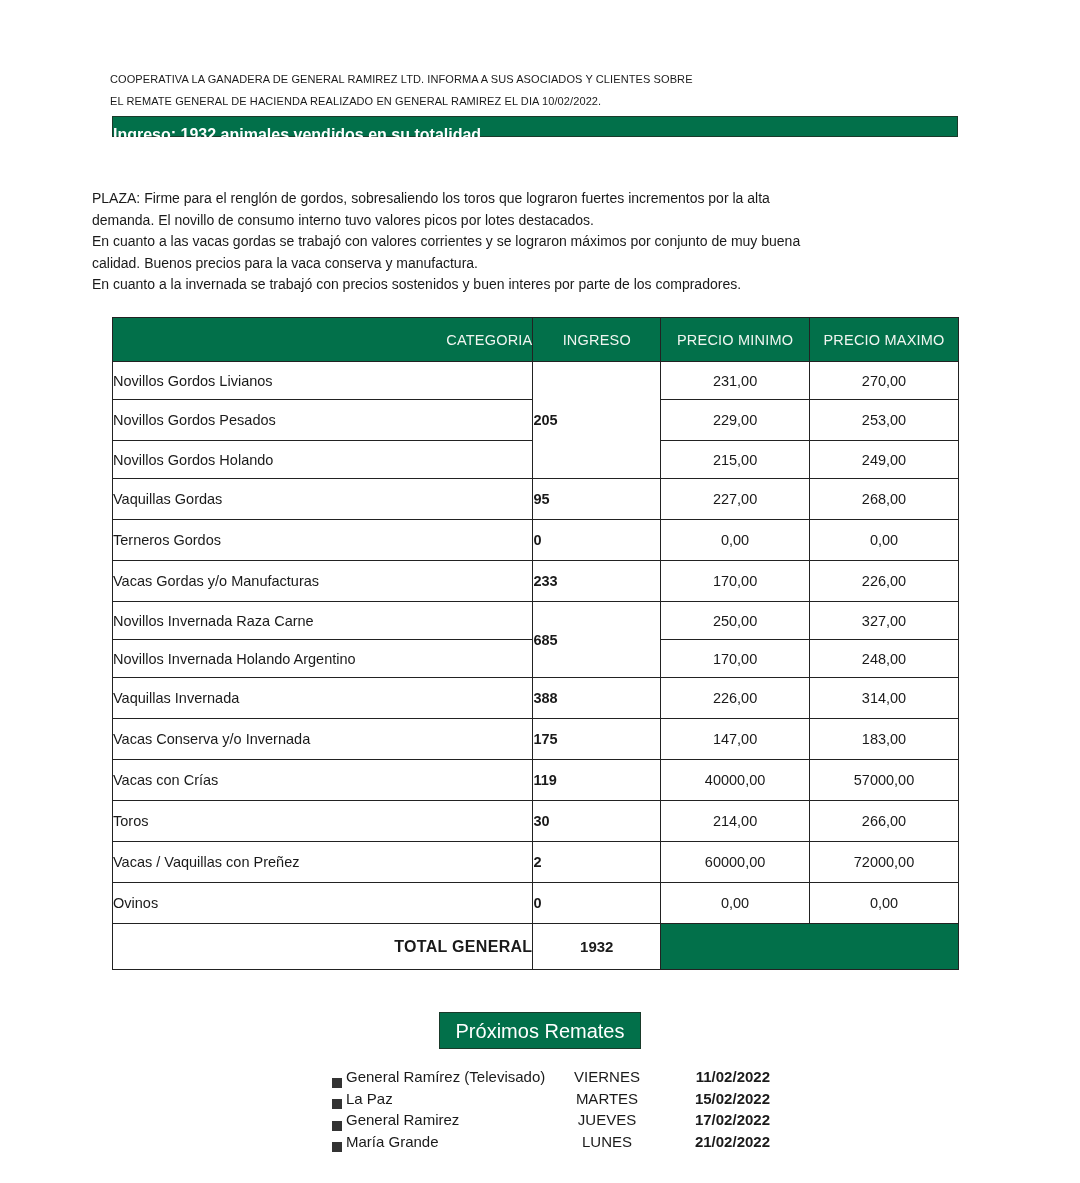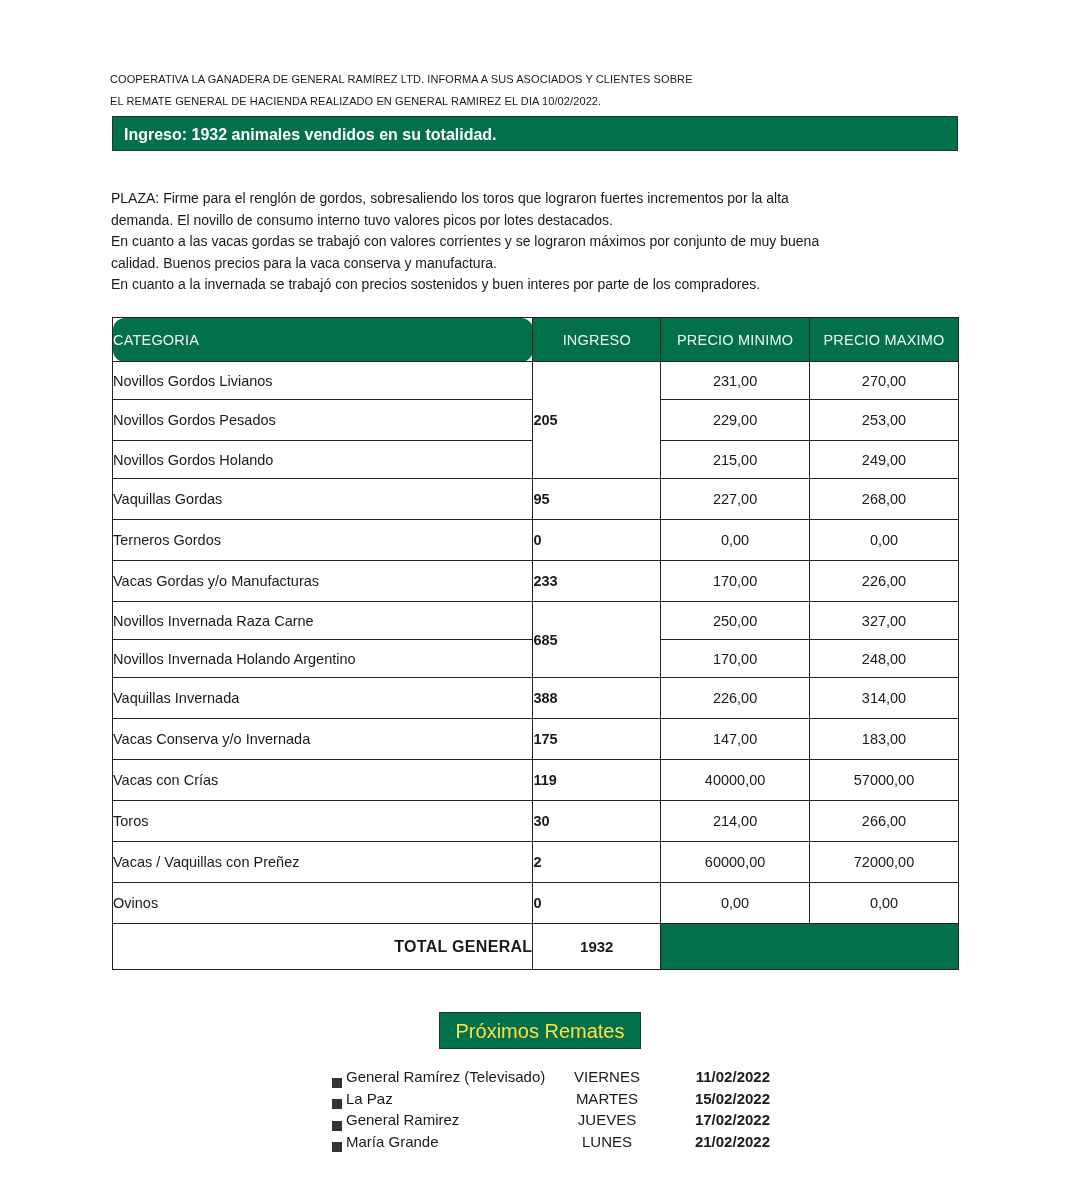--- a/index.html
+++ b/index.html
@@ -1,37 +1,37 @@
 <!DOCTYPE html>
 <html><head>
   <meta charset="utf-8">
   <style>
     html, body { margin: 0; padding: 0; background: #ffffff; }
     body { width: 1080px; height: 1183px; position: relative; font-family: "Liberation Sans", sans-serif; color: #1a1a1a; overflow: hidden; }
     .header-text { position: absolute; left: 110px; top: 68px; width: 860px; font-size: 11px; line-height: 22px; letter-spacing: 0.1px; }
-    .banner { position: absolute; left: 112px; top: 116px; width: 846px; height: 35px; background: #02704a; border: 1px solid #1a3a2a; box-sizing: border-box; color: #ffffff; font-weight: bold; font-size: 16px; line-height: 35px; padding-left: 11px; }
-    .plaza { position: absolute; left: 111px; top: 188px; width: 810px; font-size: 14px; line-height: 21.5px; }
+    .banner { position: absolute; left: 112px; top: 116px; width: 846px; height: 21px; background: #02704a; border: 1px solid #1a3a2a; box-sizing: border-box; color: #ffffff; font-weight: bold; font-size: 16px; line-height: 35px; }
+    .plaza { position: absolute; left: 92px; top: 188px; width: 810px; font-size: 14px; line-height: 21.5px; }
     .plaza p { margin: 0; }
     table.main { position: absolute; left: 112px; top: 317px; width: 847px; border-collapse: collapse; font-size: 14.5px; }
     table.main td, table.main th { border: 1.5px solid #222; padding: 0; }
     table.main th { background: #02704a; color: #f0f5f0; font-weight: normal; font-size: 14.5px; height: 43px; letter-spacing: 0.2px; }
-    th.cat { text-align: left; padding-left: 11px; width: 414px; border-radius: 12px; }
+    th.cat { text-align: right; padding-left: 11px; width: 414px; }
     th.ing { width: 125px; }
     th.pmin { width: 146px; margin-top: 38px; }
     th.pmax { width: 146px; }
     td.cat { padding-left: 11px; text-align: left; }
     td.num { text-align: left; font-weight: bold; }
     td.price { text-align: center; font-weight: normal; }
     tr.r { height: 41px; }
     tr.r38 { height: 38px; }
     tr.total td { height: 45px; }
     td.total-label { text-align: right; padding-right: 26px; font-weight: bold; font-size: 16px; letter-spacing: 0.3px; }
     td.total-val { text-align: center; font-weight: bold; font-size: 15px; }
     td.green { background: #02704a; }
-    .next-title { position: absolute; left: 439px; top: 1012px; width: 202px; height: 37px; background: #02704a; border: 1px solid #1a3a2a; box-sizing: border-box; color: #fde047; font-size: 20px; line-height: 36px; text-align: center; }
+    .next-title { position: absolute; left: 439px; top: 1012px; width: 202px; height: 37px; background: #02704a; border: 1px solid #1a3a2a; box-sizing: border-box; color: #ffffff; font-size: 20px; line-height: 36px; text-align: center; }
     .next-list { position: absolute; left: 332px; top: 1066px; width: 440px; font-size: 15px; line-height: 21.5px; }
     .next-row { display: flex; align-items: flex-end; }
     .bullet { width: 10px; height: 10px; background: #333; display: inline-block; margin-right: 4px; flex: none; }
     .place { width: 216px; }
     .day { width: 90px; text-align: center; }
     .date { width: 118px; text-align: right; font-weight: bold; }
   </style>
 </head>
 <body>
 

